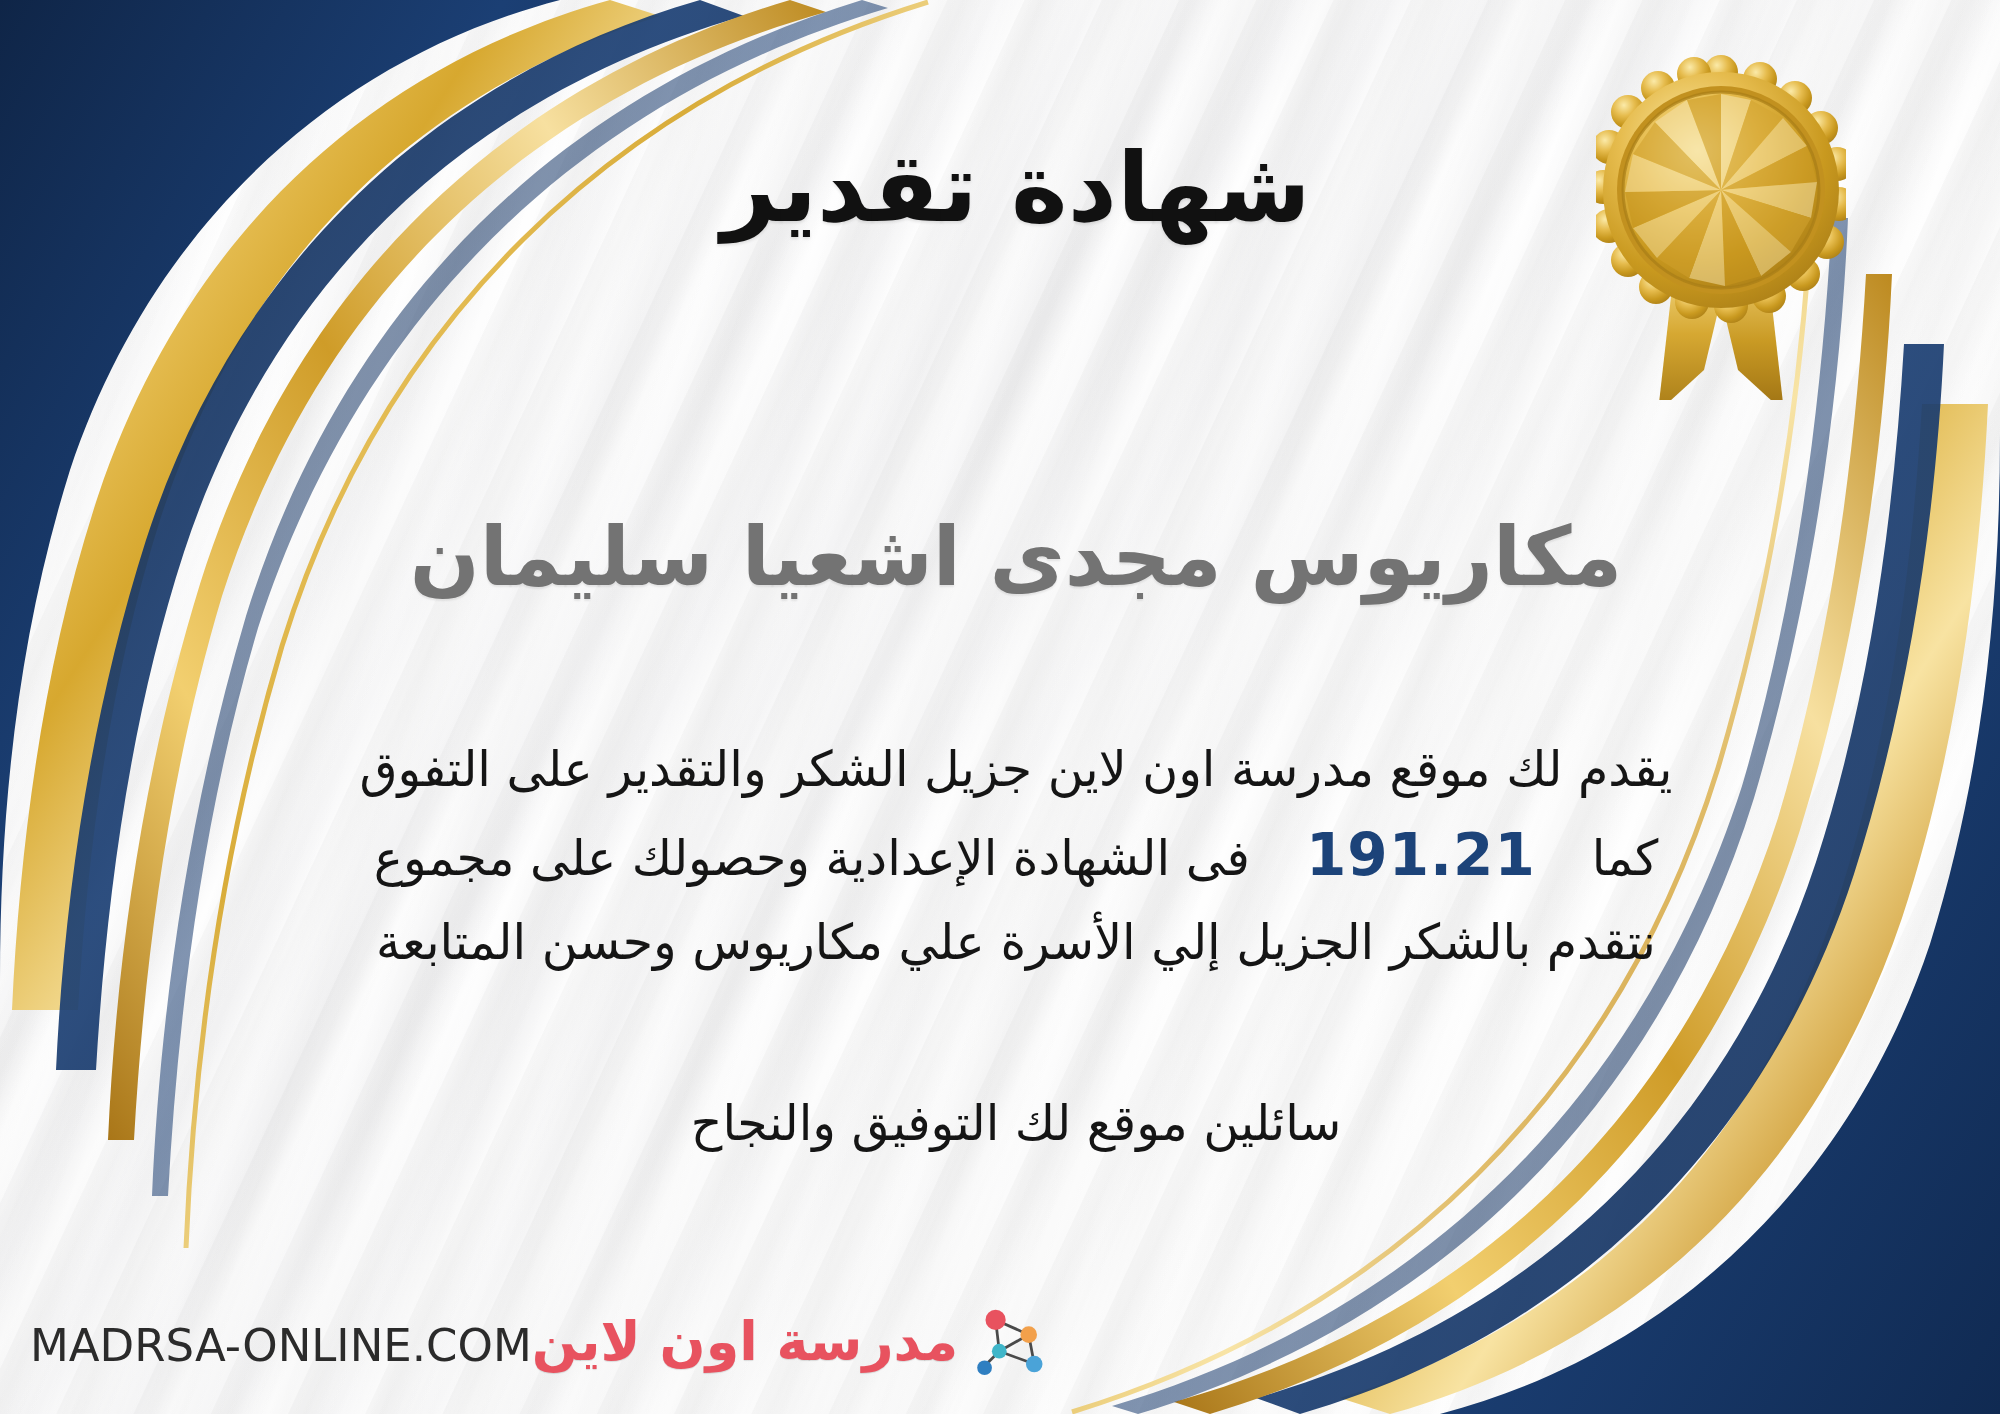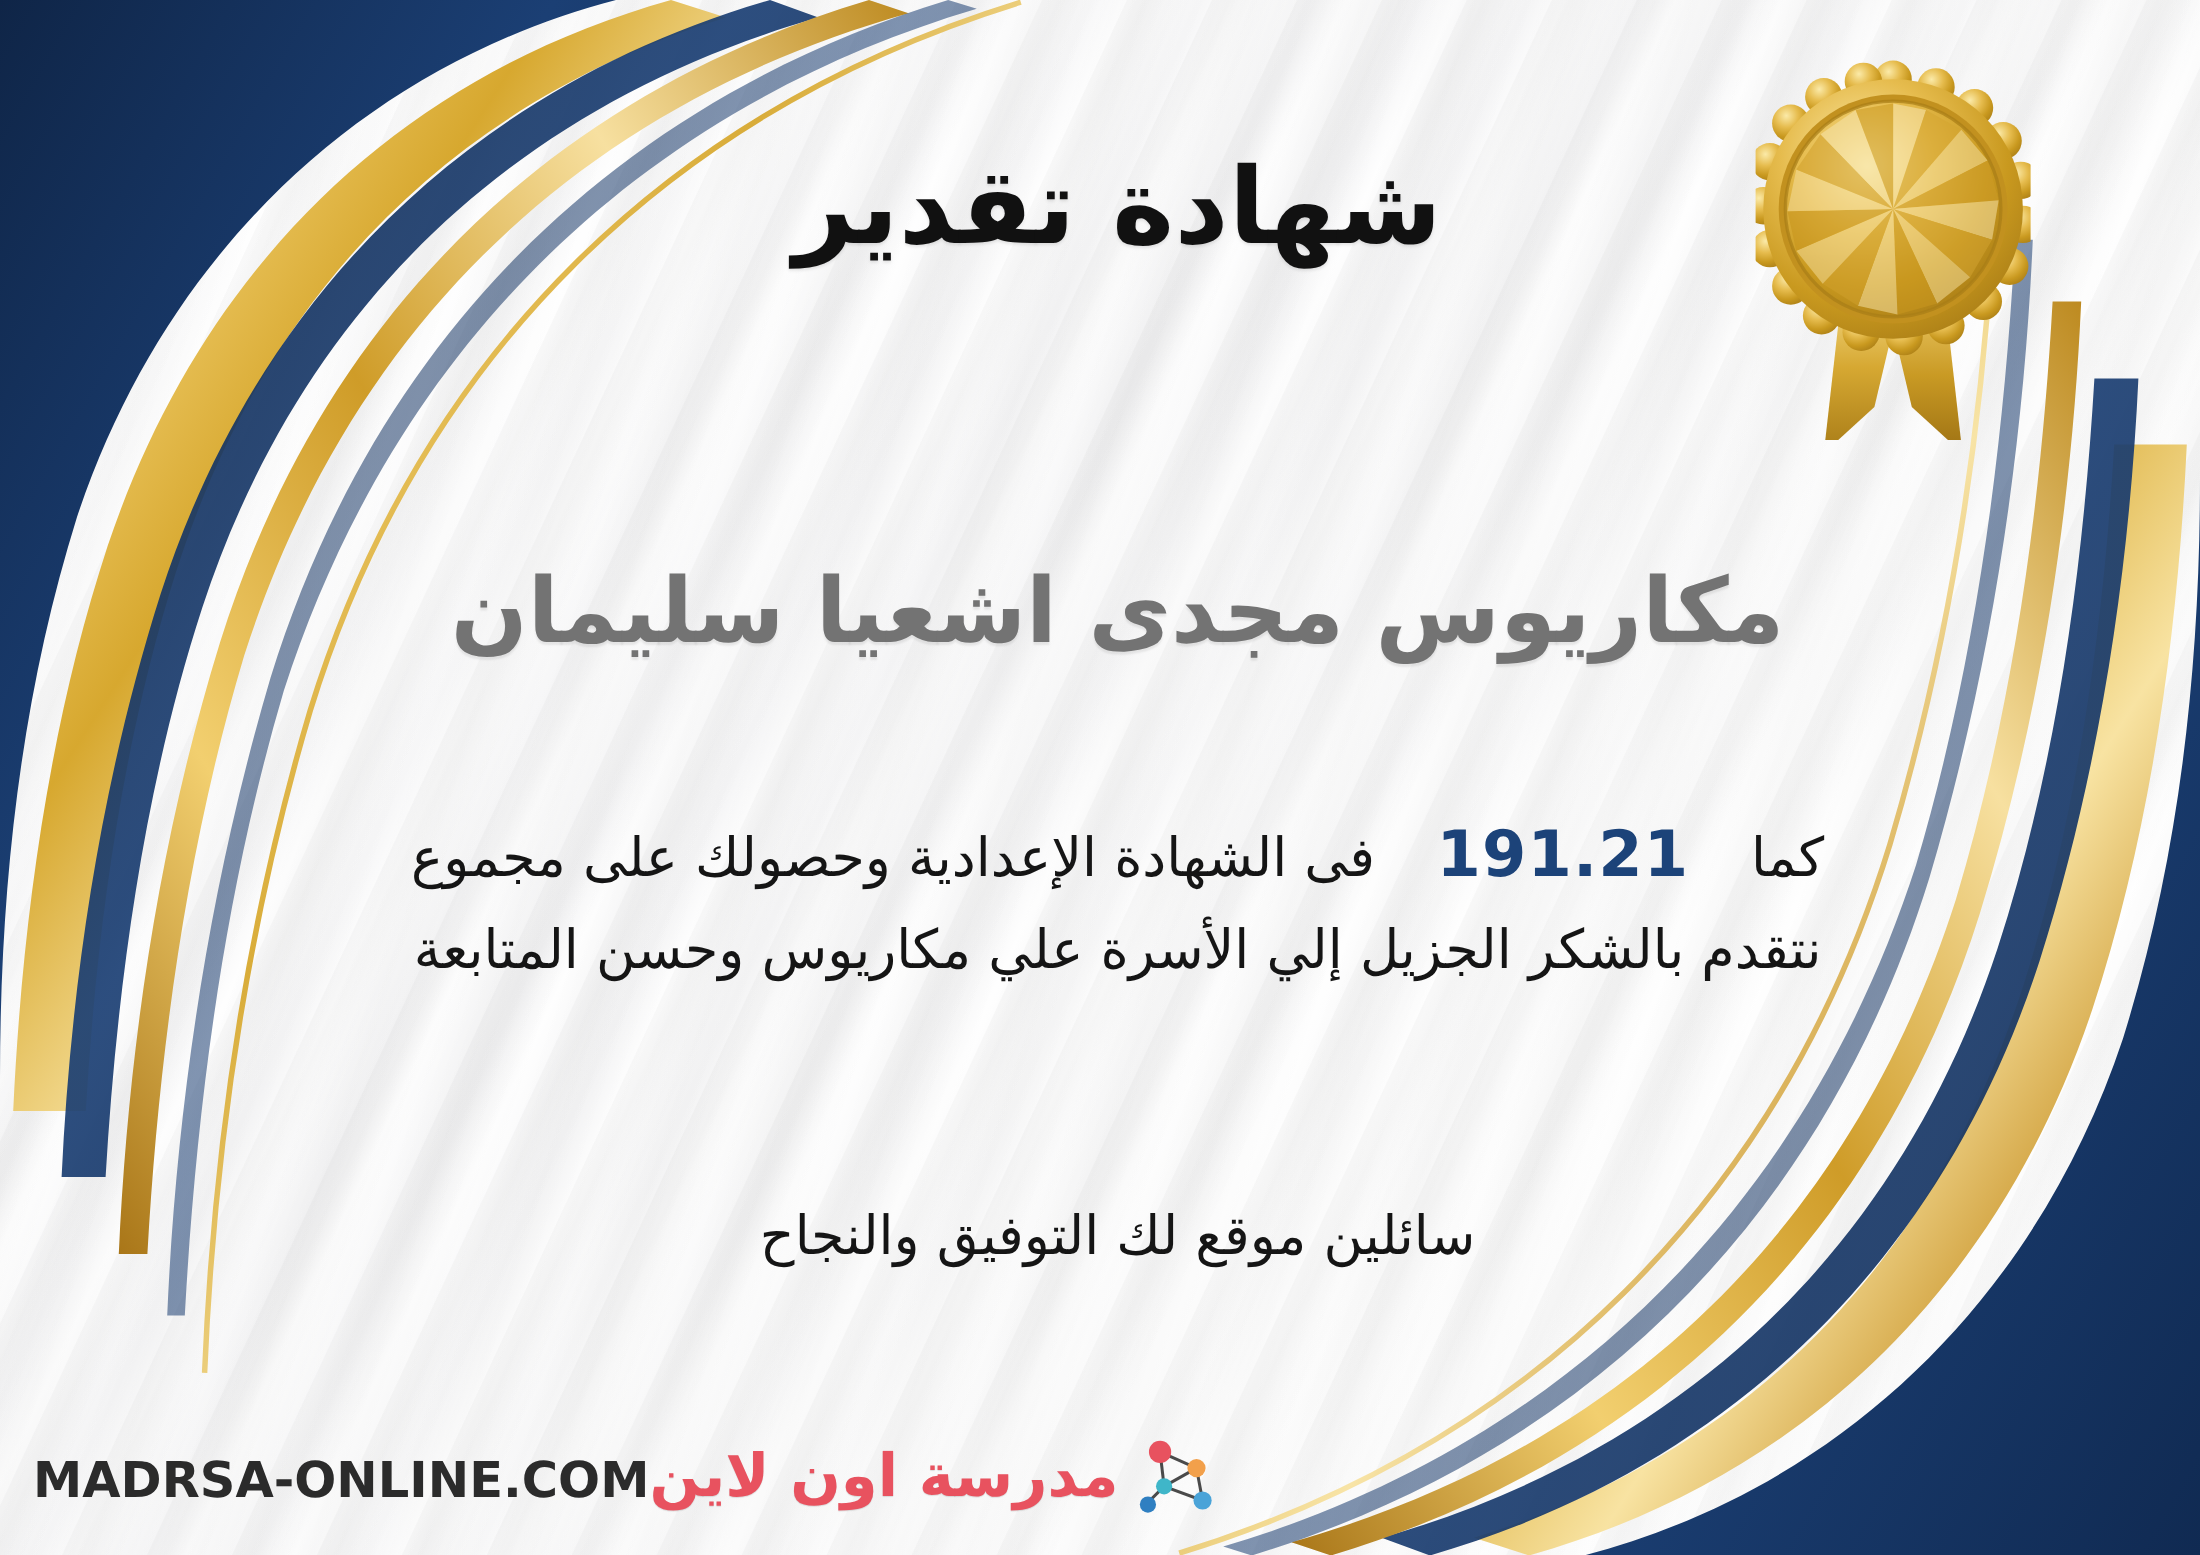--- a/index.html
+++ b/index.html
@@ -95,21 +95,21 @@
     display:flex;flex-direction:row-reverse;align-items:center;gap:10px;
     direction:rtl;
   }
   .logo-text{display:flex;flex-direction:row;align-items:flex-end;}
   .logo-ar{
     font-size:54px;font-weight:700;color:#e8525f;
     line-height:1.05;direction:rtl;letter-spacing:-1px;
     text-shadow:0 1px 1px rgba(0,0,0,0.12);
   }
   .logo-en{
-    font-size:45px;font-weight:700;color:#2b2b2b;
+    font-size:45px;font-weight:400;color:#2b2b2b;
     letter-spacing:0px;line-height:1.1;direction:ltr;
     margin-top:2px;
   }
   .logo-mark{width:92px;height:92px;flex:0 0 92px;}
 </style>
 </head>
 <body>
 
 <div class="certificate">
 
@@ -247,20 +247,21 @@
     </g>
   </svg>
 
   <div class="content">
 
     <div class="cert-title">شهادة تقدير</div>
 
     <div class="recipient-name">مكاريوس مجدى اشعيا سليمان</div>
 
     <div class="body-block">
+      <span class="body-line">يقدم لك موقع مدرسة اون لاين جزيل الشكر  والتقدير على التفوق</span>
 
       <span class="body-line line-2">
         <span>كما</span>
         <span class="score">191.21</span>
         <span>فى الشهادة الإعدادية وحصولك على مجموع</span>
       </span>
 
       <span class="body-line">نتقدم  بالشكر الجزيل إلي الأسرة علي مكاريوس وحسن المتابعة</span>
     </div>
 

